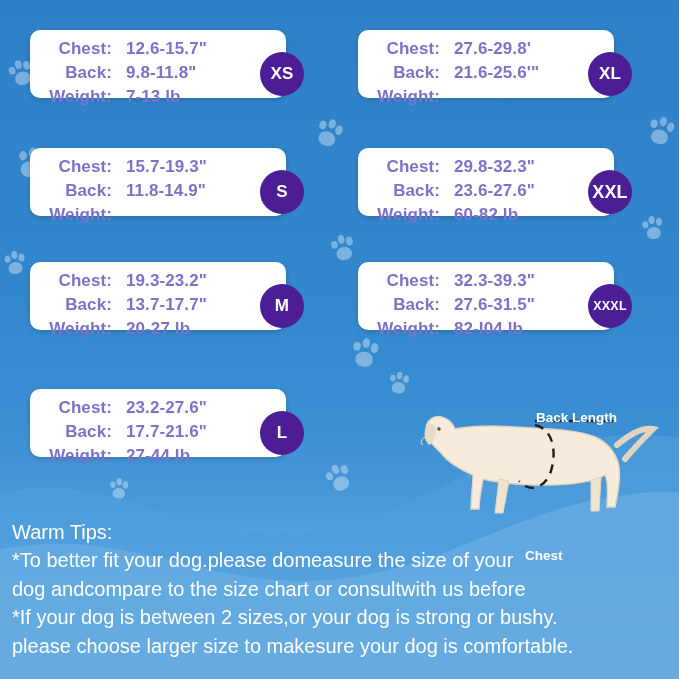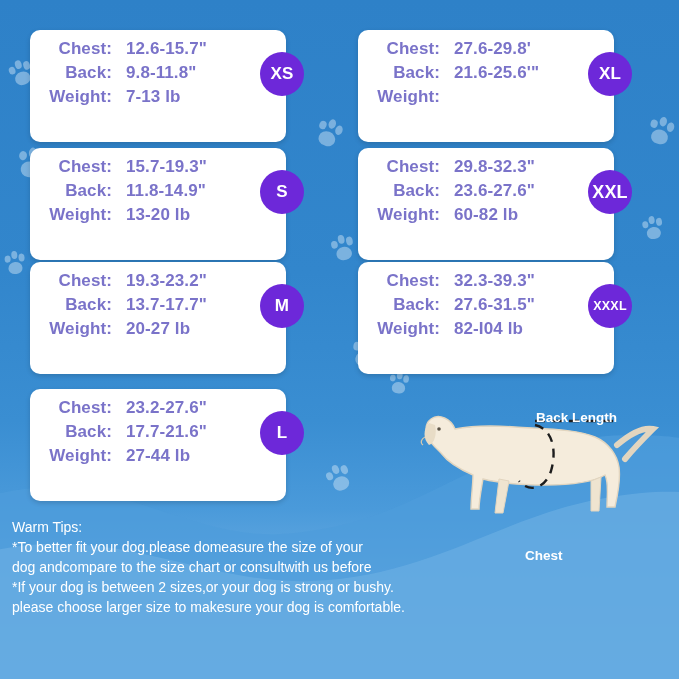--- a/index.html
+++ b/index.html
@@ -53,21 +53,21 @@
   .paw .t2 { width: 6px; height: 8px; left: 10px; top: 1px; }
   .paw .t3 { width: 6px; height: 8px; left: 17px; top: 4px; }
 
   
   .card {
     position: absolute;
     background: #ffffff;
     border-radius: 10px;
     box-shadow: 0 2px 5px rgba(0,0,0,0.16);
     width: 256px;
-    height: 112px;
+    height: 68px;
   }
   .rows {
     position: absolute;
     left: 10px;
     top: 9px;
     width: 206px;
   }
   .row {
     display: flex;
     align-items: baseline;
@@ -87,21 +87,21 @@
     flex: 1;
     text-align: left;
   }
   .badge {
     position: absolute;
     right: -18px;
     top: 22px;
     width: 44px;
     height: 44px;
     border-radius: 50%;
-    background: #6d28d9;
+    background: #4c1d95;
     color: #ffffff;
     font-size: 17px;
     font-weight: bold;
     display: flex;
     align-items: center;
     justify-content: center;
     letter-spacing: 0.2px;
   }
   .badge.small-text { font-size: 18px; }
   .badge.xsmall-text { font-size: 12.5px; }
@@ -131,21 +131,21 @@
     font-weight: bold;
   }
 
   
   .tips {
     position: absolute;
     left: 12px;
     top: 518px;
     width: 660px;
     color: #ffffff;
-    font-size: 14px;
+    font-size: 20px;
     line-height: 1.42;
   }
   .tips .line { white-space: pre-wrap; }
 </style>
 </head>
 <body>
 
 <div id="page">
 
   <div class="paws">
@@ -245,21 +245,20 @@
       <div class="row">
         <span class="lbl">Chest:</span>
         <span class="val">15.7-19.3"</span>
       </div>
       <div class="row">
         <span class="lbl">Back:</span>
         <span class="val">11.8-14.9"</span>
       </div>
       <div class="row">
         <span class="lbl">Weight:</span>
-        <span class="val">13-20 lb</span>
       </div>
     </div>
     <div class="badge">S</div>
   </div>
 
   <div class="card" style="left:30px; top:262px;">
     <div class="rows">
       <div class="row">
         <span class="lbl">Chest:</span>
         <span class="val">19.3-23.2"</span>

